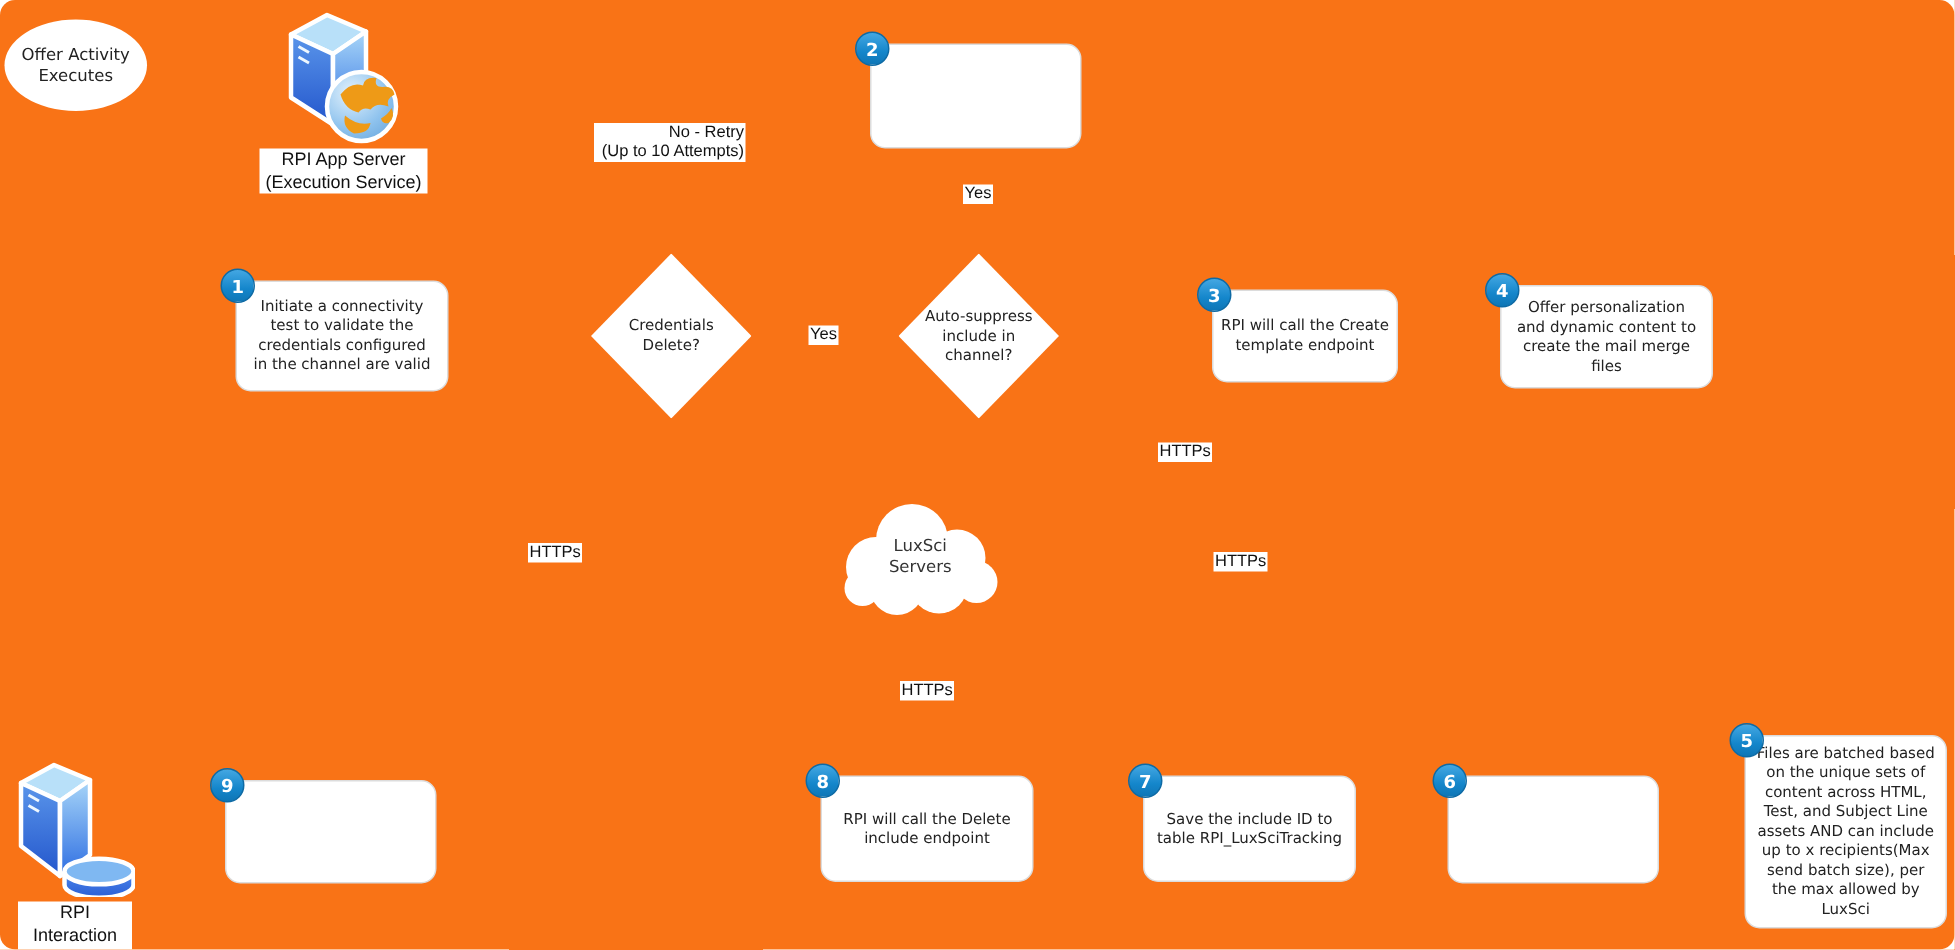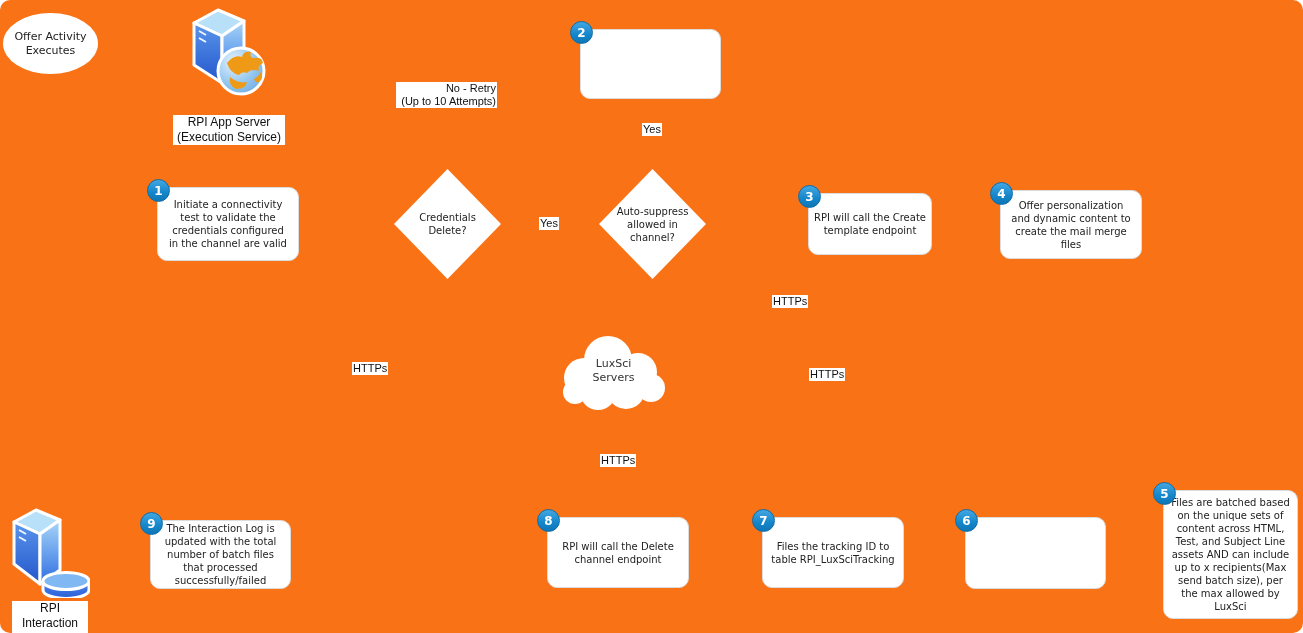--- a/index.html
+++ b/index.html
@@ -70,21 +70,21 @@
   .cloud-wrap svg{position:absolute;left:0;top:0;}
   .cloud-text{
     position:absolute;left:0;top:0;right:0;bottom:4px;
     display:flex;align-items:center;justify-content:center;
     text-align:center;font-size:11px;line-height:14px;
     white-space:pre-line;color:#333;
   }
   
   #oval-start{left:3px;top:13px;width:95px;height:61px;}
   #icon-app-server{left:186px;top:3px;}
-  #label-app-server{left:173px;top:99px;width:112px;margin-top:16px;}
+  #label-app-server{left:173px;top:99px;width:112px;}
   #icon-db{left:8px;top:504px;}
   #label-db{left:12px;top:601px;width:76px;}
   #box1{left:157px;top:187px;width:140px;height:72px;}
   #box2{left:580px;top:29px;width:139px;height:68px;}
   #box3{left:808px;top:193px;width:122px;height:60px;}
   #box4{left:1000px;top:190px;width:140px;height:67px;}
   #box5{left:1163px;top:490px;width:133px;height:127px;}
   #box6{left:965px;top:517px;width:139px;height:70px;}
   #box7{left:762px;top:517px;width:140px;height:69px;}
   #box8{left:547px;top:517px;width:140px;height:69px;}
@@ -179,44 +179,39 @@
 up to x recipients(Max
 send batch size), per
 the max allowed by
 LuxSci</span>
   </div>
   <div id="box6" class="box">
     <span class="badge">6</span>
   </div>
   <div id="box7" class="box">
     <span class="badge">7</span>
-    <span class="box-text">Files the tracking ID to
+    <span class="box-text">Save the include ID to
 table RPI_LuxSciTracking</span>
   </div>
   <div id="box8" class="box">
     <span class="badge">8</span>
     <span class="box-text">RPI will call the Delete
-channel endpoint</span>
+include endpoint</span>
   </div>
   <div id="box9" class="box">
     <span class="badge">9</span>
-    <span class="box-text">The Interaction Log is
-updated with the total
-number of batch files
-that processed
-successfully/failed</span>
   </div>
 
   <div id="diamond1" class="diamond">
     <span class="box-text">Credentials
 Delete?</span>
   </div>
   <div id="diamond2" class="diamond">
     <span class="box-text">Auto-suppress
-allowed in
+include in
 channel?</span>
   </div>
 
   <div id="cloud" class="cloud-wrap">
     <svg width="115" height="82" viewBox="0 0 115 82">
       <g fill="#ffffff">
         <circle cx="28" cy="46" r="20"></circle>
         <circle cx="52" cy="28" r="24"></circle>
         <circle cx="82" cy="40" r="19"></circle>
         <circle cx="95" cy="56" r="14"></circle>

